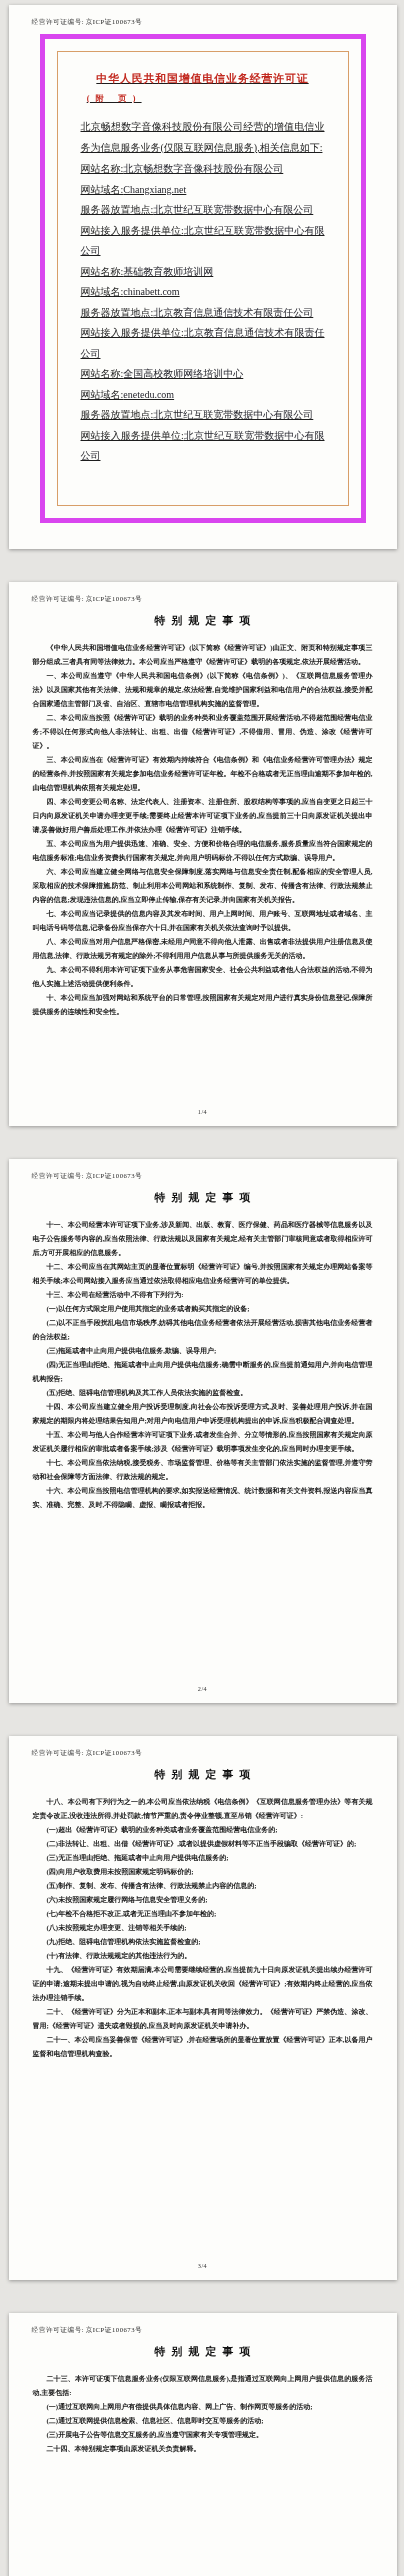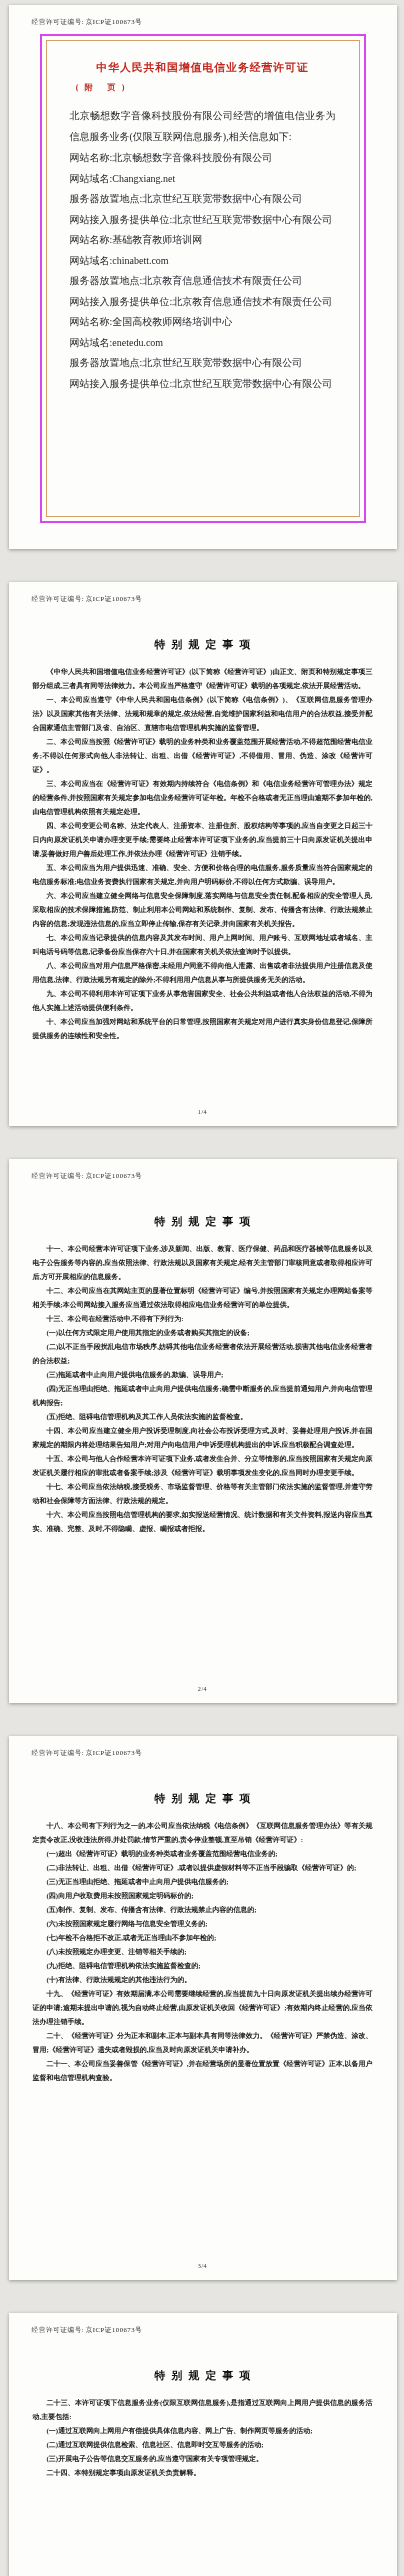--- a/index.html
+++ b/index.html
@@ -30,22 +30,23 @@
     color: #3c3c3c;
     letter-spacing: 0.5px;
     white-space: nowrap;
   }
   .page-header .num { color: #262626; margin-left: 1.5px; }
 
   
   .cert-frame {
     position: absolute;
     left: 31px; right: 31px; top: 29px; bottom: 26px;
-    border: 2px solid #d946ef;
-    padding: 4px;
+    border: 5px solid #d946ef;
+    padding: 12px;
+    text-decoration: underline;
   }
   .cert-frame-inner {
     height: 100%;
     border: 0.5px solid #d89e68;
     padding: 17.5px 23px 0;
   }
   .cert-title {
     text-align: center;
     color: #c2281e;
     font-size: 10.8px;
@@ -75,21 +76,20 @@
 
   
   .prov-title {
     padding-top: 32px;
     text-align: center;
     font-size: 10.8px;
     font-weight: bold;
     color: #141414;
     letter-spacing: 6.2px;
     padding-left: 6.2px;
-    margin-top: 24px;
   }
   .prov-body {
     padding: 12.4px 24px 0;
     font-size: 7px;
     line-height: 2.0;
     text-align: justify;
     color: #202020;
   }
   .prov-para { text-indent: 2em; font-weight: bold; }
   .page-number {
@@ -188,21 +188,21 @@
       <p class="prov-para">十一、本公司经营本许可证项下业务,涉及新闻、出版、教育、医疗保健、药品和医疗器械等信息服务以及电子公告服务等内容的,应当依照法律、行政法规以及国家有关规定,经有关主管部门审核同意或者取得相应许可后,方可开展相应的信息服务。</p>
 
       <p class="prov-para">十二、本公司应当在其网站主页的显著位置标明《经营许可证》编号,并按照国家有关规定办理网站备案等相关手续;本公司网站接入服务应当通过依法取得相应电信业务经营许可的单位提供。</p>
 
       <p class="prov-para">十三、本公司在经营活动中,不得有下列行为:</p>
 
       <p class="prov-para">(一)以任何方式限定用户使用其指定的业务或者购买其指定的设备;</p>
 
       <p class="prov-para">(二)以不正当手段扰乱电信市场秩序,妨碍其他电信业务经营者依法开展经营活动,损害其他电信业务经营者的合法权益;</p>
 
-      <p class="prov-para">(三)拖延或者中止向用户提供电信服务的,欺骗、误导用户;</p>
+      <p class="prov-para">(三)拖延或者中止向用户提供电信服务,欺骗、误导用户;</p>
 
       <p class="prov-para">(四)无正当理由拒绝、拖延或者中止向用户提供电信服务;确需中断服务的,应当提前通知用户,并向电信管理机构报告;</p>
 
       <p class="prov-para">(五)拒绝、阻碍电信管理机构及其工作人员依法实施的监督检查。</p>
 
       <p class="prov-para">十四、本公司应当建立健全用户投诉受理制度,向社会公布投诉受理方式,及时、妥善处理用户投诉,并在国家规定的期限内将处理结果告知用户;对用户向电信用户申诉受理机构提出的申诉,应当积极配合调查处理。</p>
 
       <p class="prov-para">十五、本公司与他人合作经营本许可证项下业务,或者发生合并、分立等情形的,应当按照国家有关规定向原发证机关履行相应的审批或者备案手续;涉及《经营许可证》载明事项发生变化的,应当同时办理变更手续。</p>
 
       <p class="prov-para">十七、本公司应当依法纳税,接受税务、市场监督管理、价格等有关主管部门依法实施的监督管理,并遵守劳动和社会保障等方面法律、行政法规的规定。</p>

